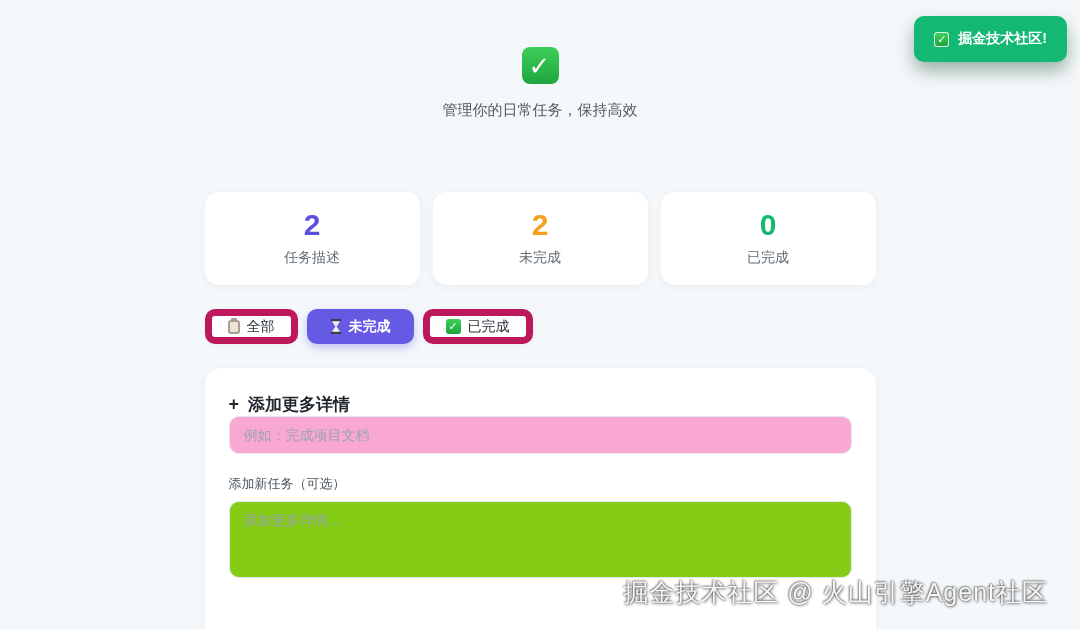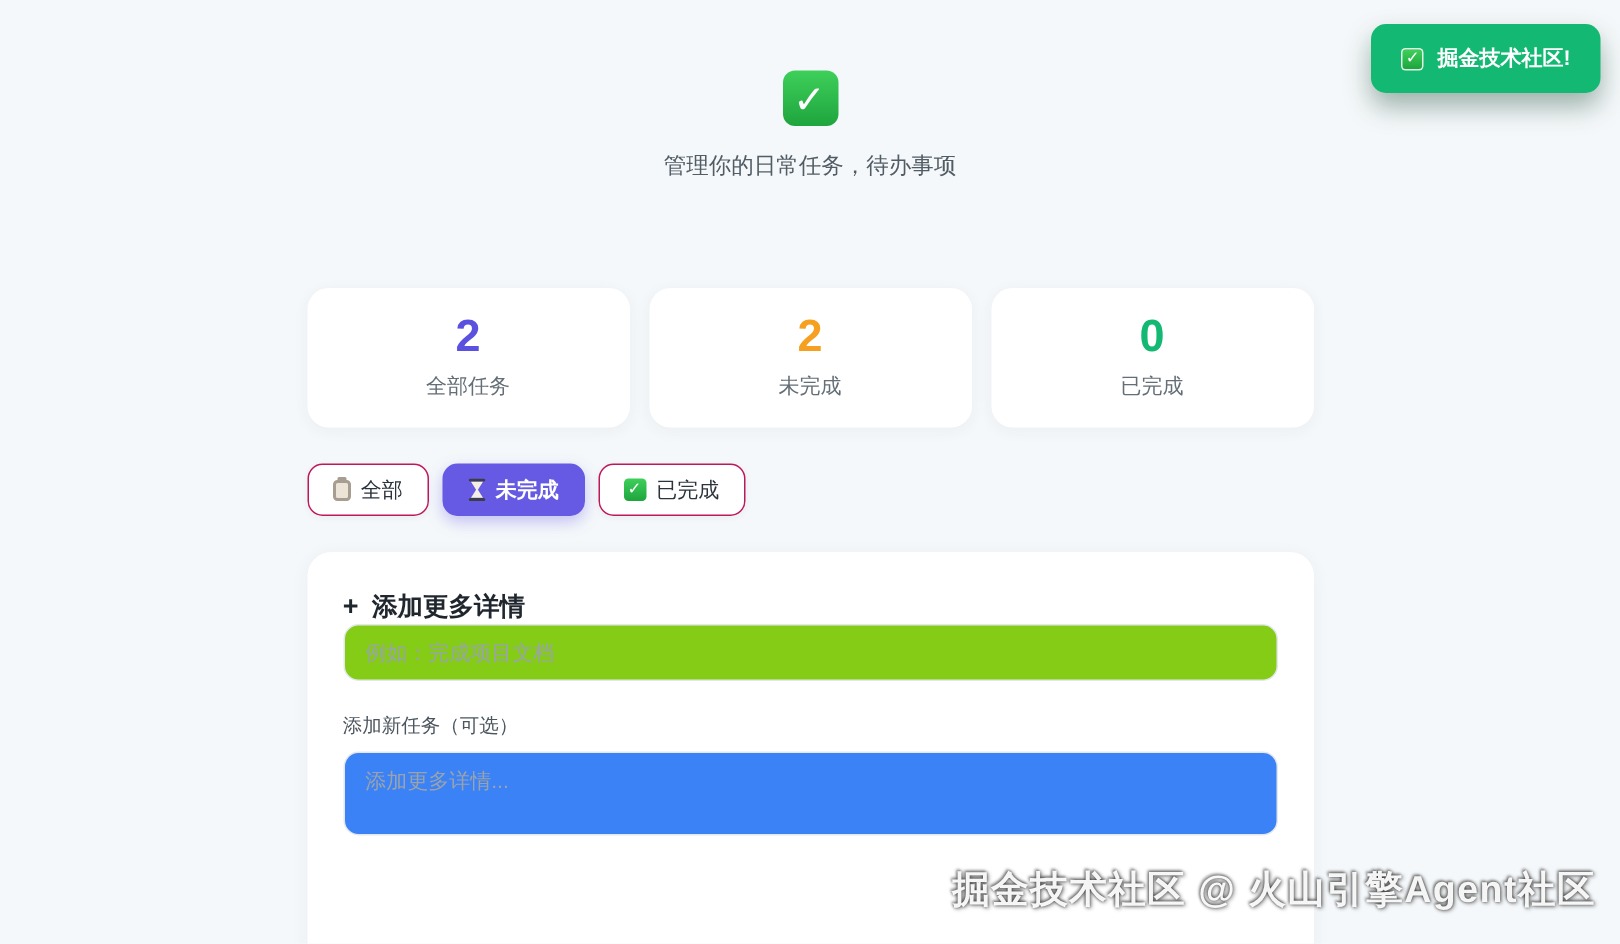--- a/index.html
+++ b/index.html
@@ -57,21 +57,21 @@
   .stat-value { font-size:30px; font-weight:bold; line-height:1; }
   .stat-value.c-accent { color:#5b51e0; }
   .stat-value.c-orange { color:#f6a021; }
   .stat-value.c-green  { color:#13b873; }
   .stat-label { margin-top:9px; font-size:14px; color:#636e76; }
 
   
   .filters { margin-top:24px; display:flex; gap:9px; }
   .filter-btn {
     height:35px; padding:0 16px; border-radius:10px;
-    background:#ffffff; border:1px solid #be185d;
+    background:#ffffff; border:7px solid #be185d;
     font-family:inherit; font-size:14px; color:#2b333b;
     display:inline-flex; align-items:center; gap:7px;
     cursor:pointer; box-shadow:0 1px 4px rgba(40,60,90,.05);
   }
   .filter-btn.active {
     background:#665ae4; border-color:#665ae4; color:#ffffff; font-weight:bold;
     box-shadow:0 4px 10px rgba(102,90,228,.35);
   }
   .clipboard-icon {
     display:inline-block; width:12px; height:14px;
@@ -94,33 +94,33 @@
   .form-title {
     font-size:17px; font-weight:bold; color:#1f262d;
     display:flex; align-items:center; gap:9px;
   }
   .plus-glyph { font-size:18px; font-weight:bold; color:#1f262d; }
   .field-label { margin:21px 0 8px; font-size:13px; color:#4c565e; }
   .req-mark { color:#d9534f; margin-left:3px; }
   .text-input {
     width:100%; height:38px; border:1px solid #e4e7ed; border-radius:10px;
     padding:0 14px; font-family:inherit; font-size:14px; color:#27303a;
-    background:#84cc16; outline:none;
+    background:#f9a8d4; outline:none;
   }
   .text-area {
-    width:100%; height:56px; border:1px solid #e4e7ed; border-radius:10px;
+    width:100%; height:77px; border:1px solid #e4e7ed; border-radius:10px;
     padding:10px 14px; font-family:Liberation Sans, sans-serif; font-size:14px; color:#27303a;
-    background:#3b82f6; outline:none; resize:none;
+    background:#84cc16; outline:none; resize:none;
   }
   .text-input::placeholder, .text-area::placeholder { color:#9aa3ac; }
 
   
   .watermark {
-    position:absolute; top:576px; right:16px;
-    font-size:25px; font-weight:bold; color:rgba(255,255,255,.95);
+    position:absolute; top:576px; right:32px;
+    font-size:25px; font-weight:normal; color:rgba(255,255,255,.95);
     text-shadow:0 0 2px rgba(0,0,0,.55), 1px 1px 3px rgba(0,0,0,.45), -1px -1px 2px rgba(0,0,0,.35);
     letter-spacing:1px; z-index:6; white-space:nowrap;
   }
 </style>
 </head>
 <body>
 
 <div class="page">
 
   <div class="toast">
@@ -129,29 +129,29 @@
       </span>
     <span>掘金技术社区!</span>
   </div>
 
   <div class="header">
     <div class="title-row">
       <span class="check-badge lg">
           <span class="tick">✓</span>
         </span>
     </div>
-    <div class="subtitle">管理你的日常任务，待办事项</div>
+    <div class="subtitle">管理你的日常任务，保持高效</div>
   </div>
 
   <div class="column">
 
     <div class="stats">
       <div class="stat-card">
         <div class="stat-value c-accent">2</div>
-        <div class="stat-label">全部任务</div>
+        <div class="stat-label">任务描述</div>
       </div>
       <div class="stat-card">
         <div class="stat-value c-orange">2</div>
         <div class="stat-label">未完成</div>
       </div>
       <div class="stat-card">
         <div class="stat-value c-green">0</div>
         <div class="stat-label">已完成</div>
       </div>
     </div>

